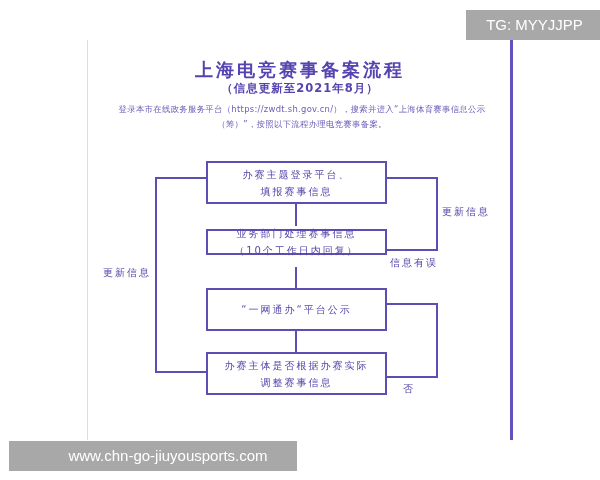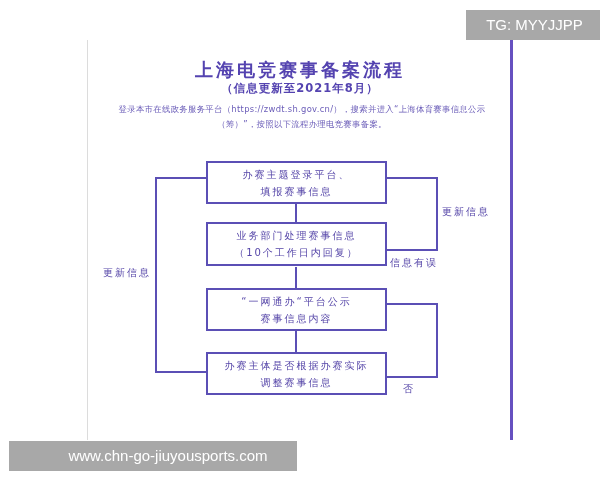--- a/index.html
+++ b/index.html
@@ -49,27 +49,26 @@
 <div class="line" style="left:385px; top:376px; width:53px; height:2px;"></div>
 
 <div class="line" style="left:155px; top:177px; width:52px; height:2px;"></div>
 <div class="line" style="left:155px; top:177px; width:2px; height:196px;"></div>
 <div class="line" style="left:155px; top:371px; width:52px; height:2px;"></div>
 
 <div class="box" style="left:206px; top:161px; width:181px; height:43px;align-items:center;">
   <span>办赛主题登录平台、</span>
   <span>填报赛事信息</span>
 </div>
-<div class="box" style="left:206px; top:222px; width:181px; height:44px;">
+<div class="box" style="left:206px; top:229px; width:181px; height:26px;">
   <span>业务部门处理赛事信息</span>
   <span>（10个工作日内回复）</span>
 </div>
 <div class="box" style="left:206px; top:288px; width:181px; height:43px;">
   <span>“一网通办“平台公示</span>
-  <span>赛事信息内容</span>
 </div>
 <div class="box" style="left:206px; top:352px; width:181px; height:43px;">
   <span>办赛主体是否根据办赛实际</span>
   <span>调整赛事信息</span>
 </div>
 
 <div class="lbl" style="left:442px; top:205px;">更新信息</div>
 <div class="lbl" style="left:390px; top:256px;">信息有误</div>
 <div class="lbl" style="left:103px; top:266px;">更新信息</div>
 <div class="lbl" style="left:403px; top:382px;">否</div>

